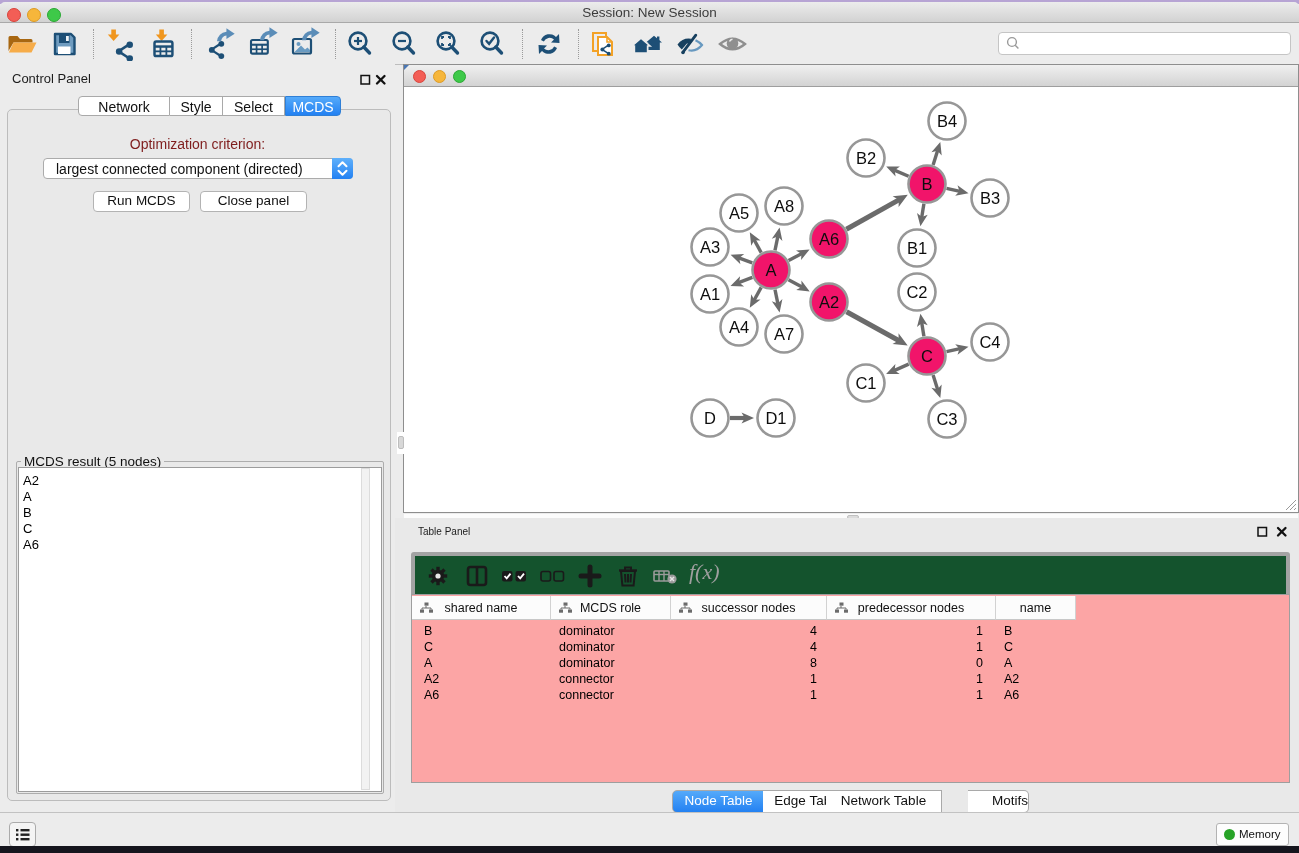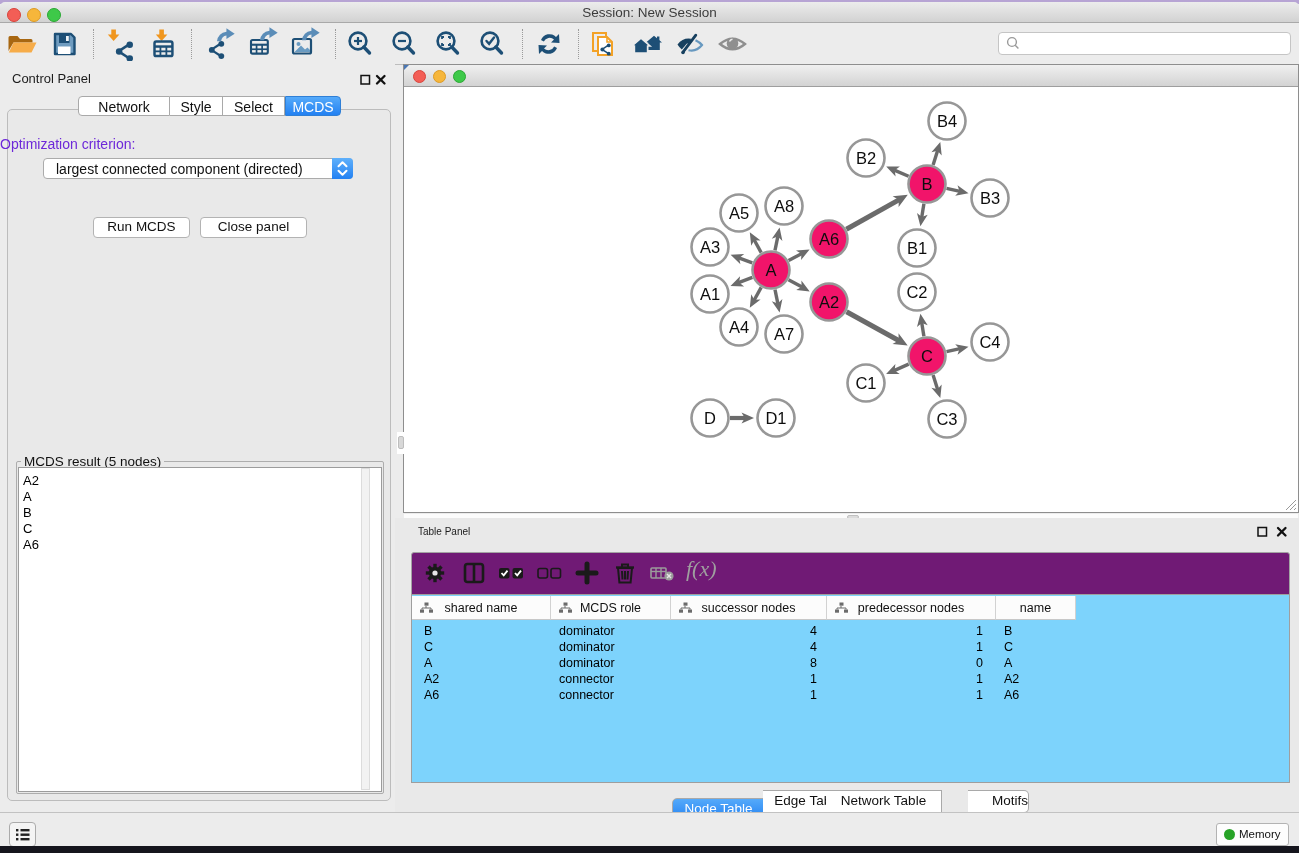--- a/index.html
+++ b/index.html
@@ -25,28 +25,28 @@
   #cpanel{left:0;top:64px;width:395px;height:748px;background:#ececec;}
   #cphead{left:12px;top:71px;font-size:13px;color:#1c1c1c;}
   #cpcontent{left:7px;top:109px;width:384px;height:692px;background:#e9e9e9;
     border:1px solid #bcbcbc;border-radius:5px;box-sizing:border-box;}
   .tabrow{position:absolute;top:96px;left:78px;height:21px;display:flex;font-size:14px;}
   .tab{background:#fff;border:1px solid #a9a9a9;border-left:none;color:#111;
        line-height:20px;height:20px;text-align:center;box-sizing:border-box;}
   .tab.first{border-left:1px solid #a9a9a9;border-radius:4px 0 0 4px;}
   .tab.sel{background:linear-gradient(#55aafa,#2381f2);color:#fff;border:1px solid #2f7fd6;
        border-radius:0 4px 4px 0;}
-  #optlabel{left:0;top:136px;width:395px;text-align:left;font-size:14px;color:#6d28d9;}
+  #optlabel{left:0;top:136px;width:395px;text-align:center;font-size:14px;color:#7f1d1d;}
   #dropdown{left:43px;top:158px;width:310px;height:21px;background:#fff;border:1px solid #ababab;
     border-radius:4px;box-sizing:border-box;}
   #dropcap{position:absolute;right:-1px;top:-1px;width:21px;height:21px;
     background:linear-gradient(#5fb0fb,#2381f2);border-radius:0 4px 4px 0;}
   #droptext{position:absolute;left:12px;top:2px;font-size:14px;color:#111;}
   .btn{position:absolute;top:191px;height:19px;background:#fff;border:1px solid #b3b3b3;
-    border-radius:4px;font-size:13.5px;color:#111;text-align:center;line-height:18px;margin-top:26px;}
+    border-radius:4px;font-size:13.5px;color:#111;text-align:center;line-height:18px;}
   
   #grpbox{left:16px;top:461px;width:368px;height:333px;border:1px solid #adadad;
      border-radius:2px;box-sizing:border-box;}
   #grplegend{left:21px;top:454px;background:#e9e9e9;padding:0 3px;font-size:13.5px;color:#111;}
   #grplist{left:18px;top:467px;width:364px;height:325px;background:#fff;border:1px solid #9c9c9c;
      box-sizing:border-box;font-size:13px;color:#000;line-height:16px;padding:5px 0 0 4px;}
   #grpscroll{position:absolute;left:361px;top:468px;width:9px;height:322px;background:#f2f2f2;
      border:1px solid #dcdcdc;box-sizing:border-box;}
   
   #statusbar{left:0;top:812px;width:1299px;height:34px;background:#ececec;
@@ -57,32 +57,32 @@
      border:1px solid #b3b3b3;border-radius:3px;box-sizing:border-box;font-size:11.5px;color:#111;}
   
   #netframe{left:403px;top:64px;width:896px;height:449px;border:1px solid #8e8e8e;
      box-sizing:border-box;background:#fff;}
   #nettitle{position:absolute;left:0;top:0;width:894px;height:21px;
      background:linear-gradient(#f0f0f0,#d3d3d3);border-bottom:1px solid #9e9e9e;}
   #netname{position:absolute;left:0;top:4px;width:894px;text-align:center;font-size:13.5px;color:#2e2e2e;}
   
   #tpanel{left:395px;top:518px;width:904px;height:294px;background:#e9e9e9;}
   #tphead{left:418px;top:526px;font-size:10px;color:#1c1c1c;}
-  #tptoolbar{left:411px;top:552px;width:879px;height:48px;background:#701a75;
-     border:1px solid #a3a3a3;border-radius:3px;box-sizing:border-box;}
-  #ttable{left:411px;top:594px;width:879px;height:189px;background:#7dd3fc;border:1px solid #9e9e9e;
+  #tptoolbar{left:411px;top:552px;width:879px;height:48px;background:#14532d;
+     border:4px solid #a3a3a3;border-radius:3px;box-sizing:border-box;}
+  #ttable{left:411px;top:594px;width:879px;height:189px;background:#fca5a5;border:1px solid #9e9e9e;
      box-sizing:border-box;}
   .th{position:absolute;top:1px;height:24px;background:#fcfcfc;border-right:1px solid #d2d2d2;
      border-bottom:1px solid #c8c8c8;box-sizing:border-box;font-size:12.5px;color:#111;}
   .thlab{position:absolute;top:5px;width:100%;text-align:center;}
   .cell{position:absolute;font-size:12.5px;color:#000;height:16px;line-height:16px;}
   
   .btab{position:absolute;top:790px;height:21px;background:#fff;border:1px solid #a9a9a9;
      border-left:none;font-size:13.5px;color:#111;text-align:center;line-height:20px;}
-  .btab.sel{background:linear-gradient(#55aafa,#2381f2);color:#fff;margin-top:8px;}
+  .btab.sel{background:linear-gradient(#55aafa,#2381f2);color:#fff;}
   text{font-family:"Liberation Sans",sans-serif;}
 </style>
 </head>
 <body>
 <div class="abs" id="deskTop"></div>
 <div class="abs" id="titlebar">
   <div class="tl" style="left:7px;background:#f35e56;border:0.5px solid #d8443c;"></div>
   <div class="tl" style="left:27px;background:#f6b63b;border:0.5px solid #dd9b24;"></div>
   <div class="tl" style="left:47px;background:#3ec949;border:0.5px solid #2aa834;"></div>
 </div>

